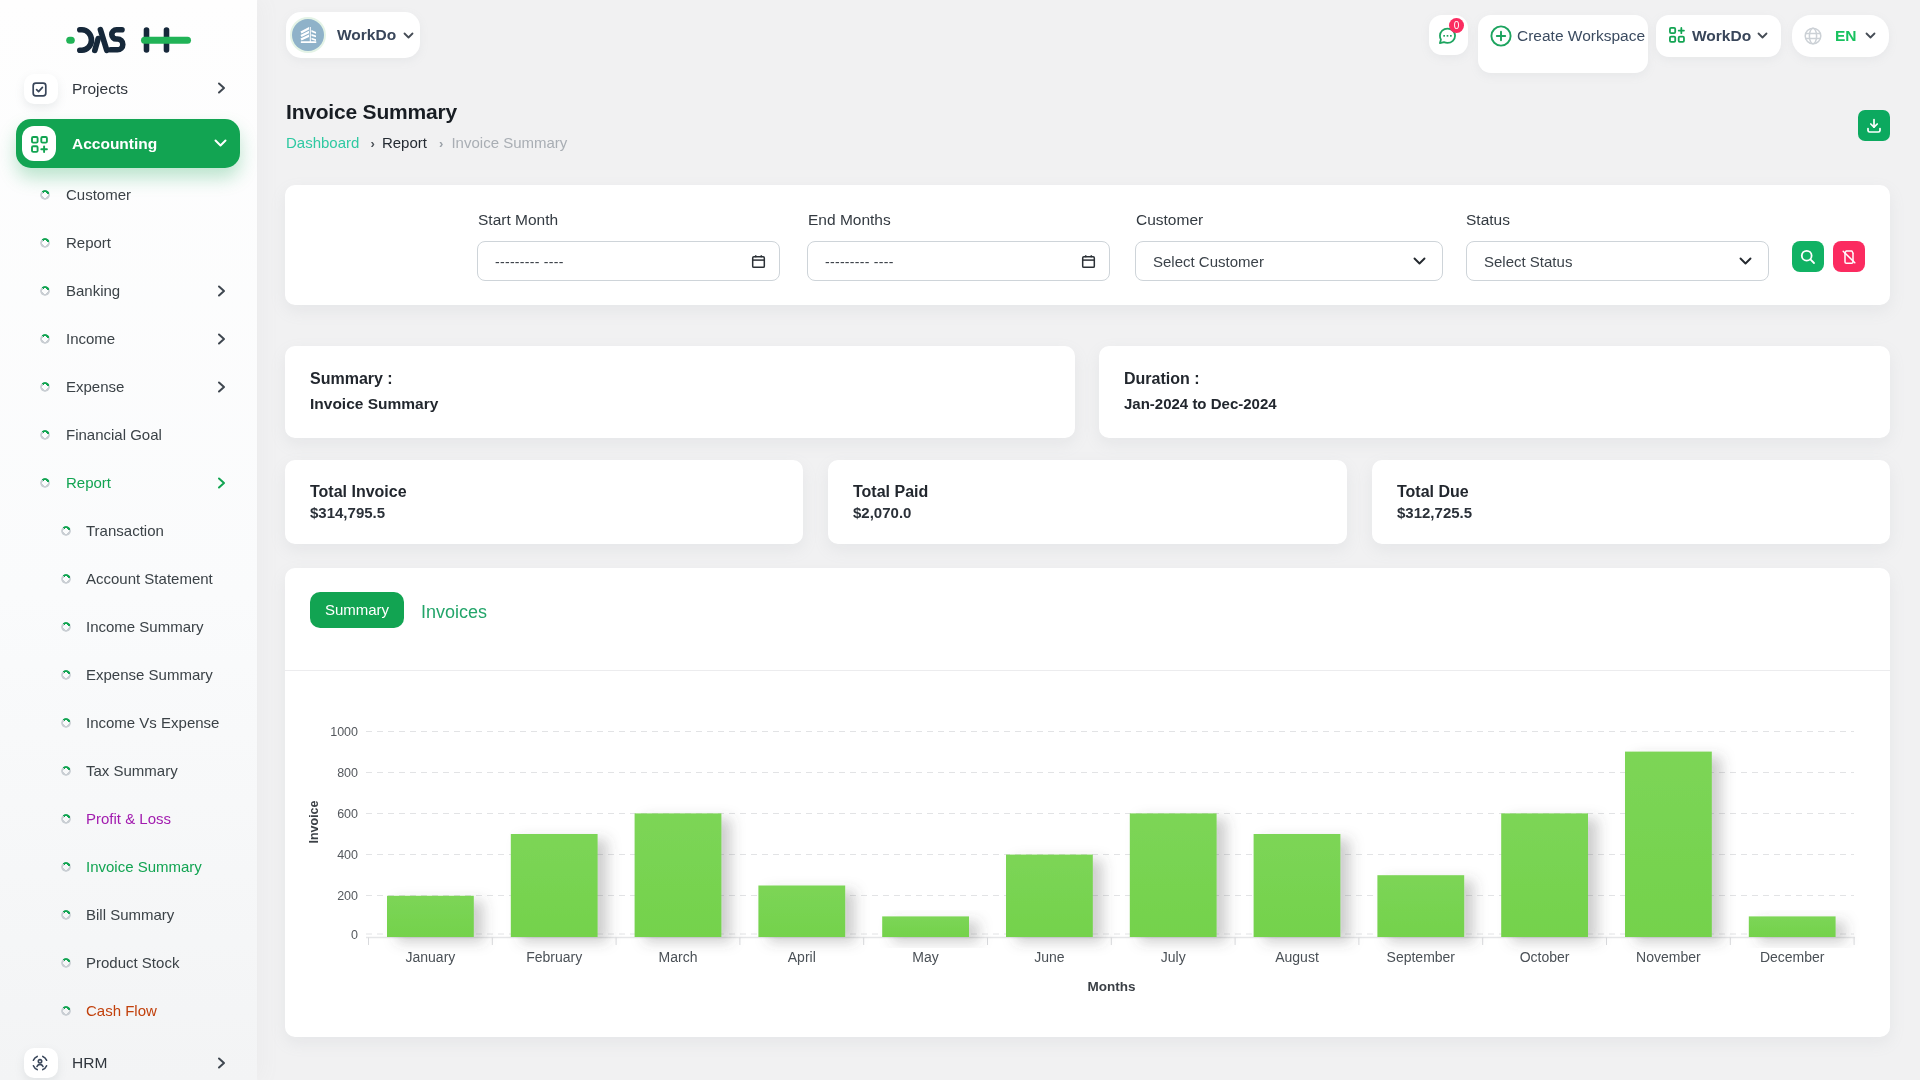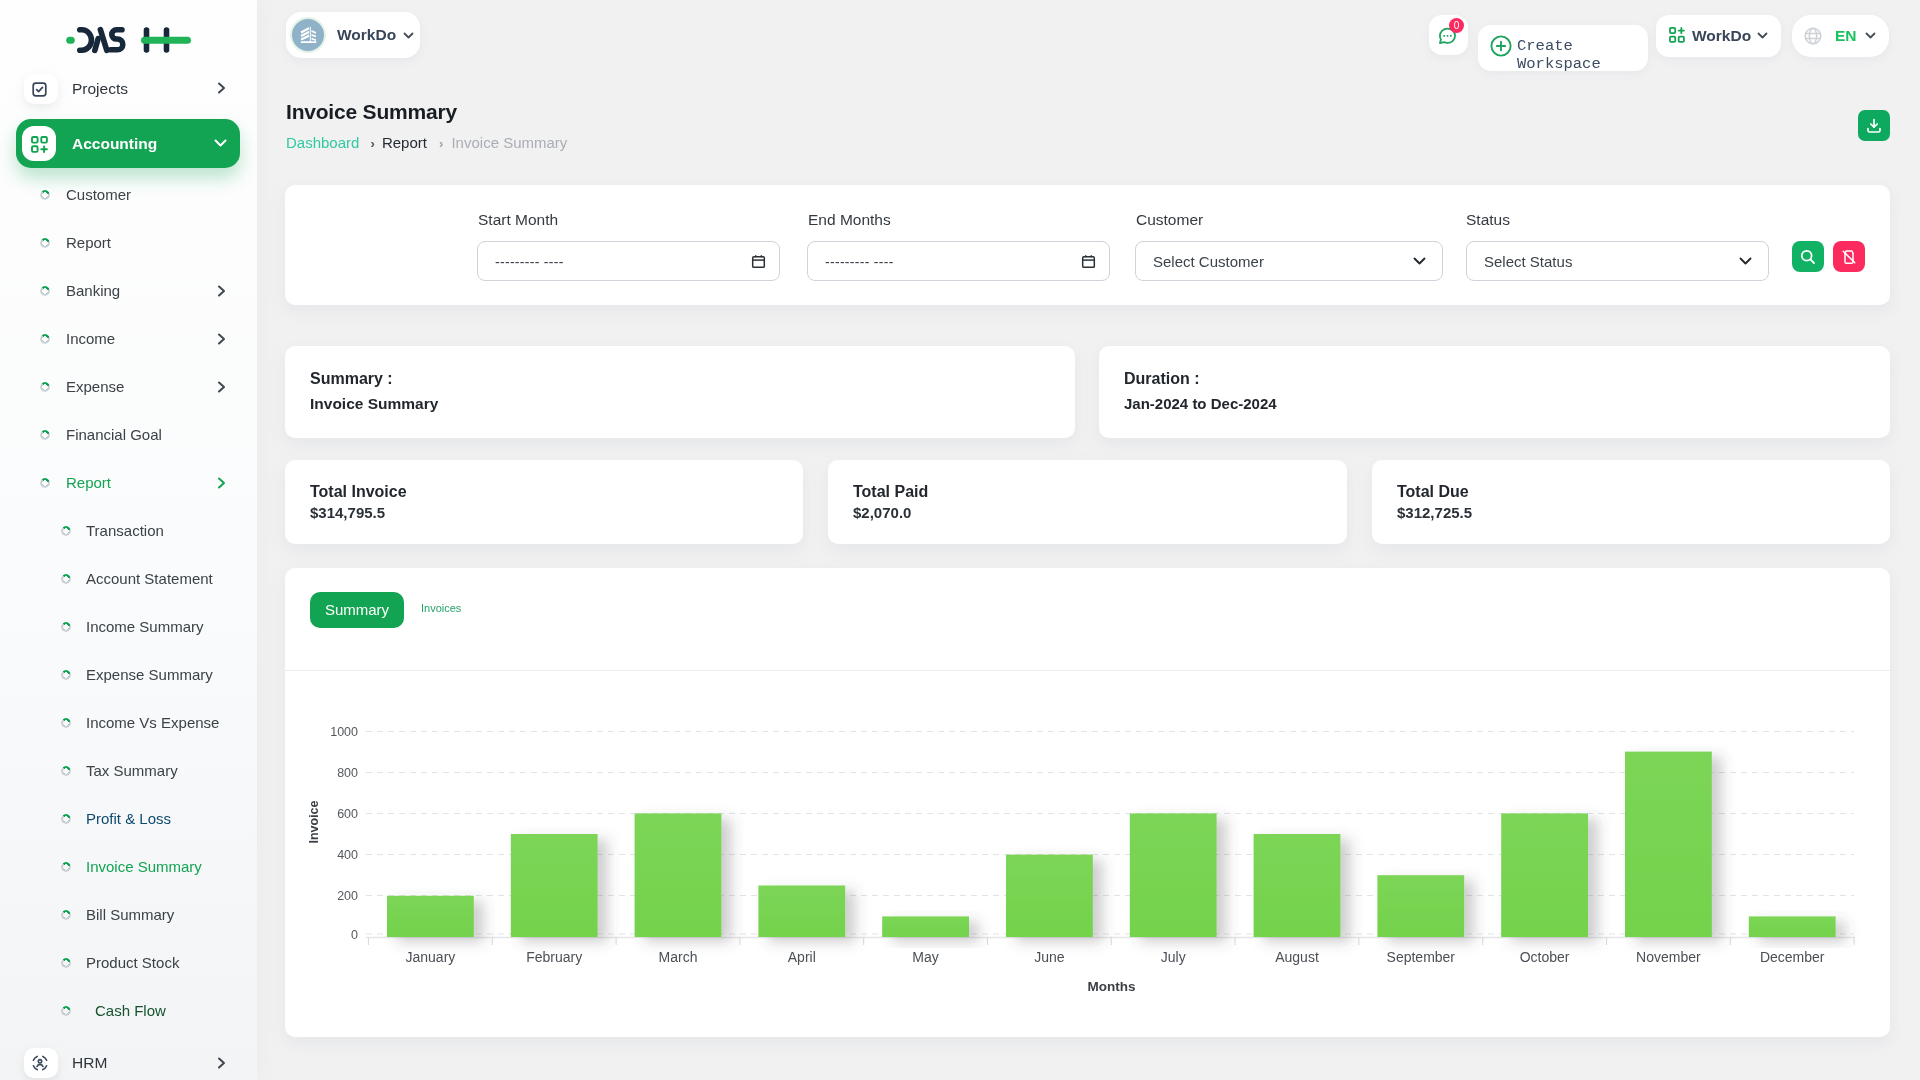--- a/index.html
+++ b/index.html
@@ -89,29 +89,29 @@
     <div class="abs" style="left:86px;top:570px;font-size:15px;color:#3b4247;">Account Statement</div>
     <div class="abs" style="left:61px;top:622px;width:10px;height:10px;border-radius:50%;background:conic-gradient(from 320deg,#12a452 0 110deg,#c9ced3 110deg 360deg);-webkit-mask:radial-gradient(circle,transparent 0 2.6px,#000 2.9px);mask:radial-gradient(circle,transparent 0 2.6px,#000 2.9px);"></div>
     <div class="abs" style="left:86px;top:618px;font-size:15px;color:#3b4247;">Income Summary</div>
     <div class="abs" style="left:61px;top:670px;width:10px;height:10px;border-radius:50%;background:conic-gradient(from 320deg,#12a452 0 110deg,#c9ced3 110deg 360deg);-webkit-mask:radial-gradient(circle,transparent 0 2.6px,#000 2.9px);mask:radial-gradient(circle,transparent 0 2.6px,#000 2.9px);"></div>
     <div class="abs" style="left:86px;top:666px;font-size:15px;color:#3b4247;">Expense Summary</div>
     <div class="abs" style="left:61px;top:718px;width:10px;height:10px;border-radius:50%;background:conic-gradient(from 320deg,#12a452 0 110deg,#c9ced3 110deg 360deg);-webkit-mask:radial-gradient(circle,transparent 0 2.6px,#000 2.9px);mask:radial-gradient(circle,transparent 0 2.6px,#000 2.9px);"></div>
     <div class="abs" style="left:86px;top:714px;font-size:15px;color:#3b4247;">Income Vs Expense</div>
     <div class="abs" style="left:61px;top:766px;width:10px;height:10px;border-radius:50%;background:conic-gradient(from 320deg,#12a452 0 110deg,#c9ced3 110deg 360deg);-webkit-mask:radial-gradient(circle,transparent 0 2.6px,#000 2.9px);mask:radial-gradient(circle,transparent 0 2.6px,#000 2.9px);"></div>
     <div class="abs" style="left:86px;top:762px;font-size:15px;color:#3b4247;">Tax Summary</div>
     <div class="abs" style="left:61px;top:814px;width:10px;height:10px;border-radius:50%;background:conic-gradient(from 320deg,#12a452 0 110deg,#c9ced3 110deg 360deg);-webkit-mask:radial-gradient(circle,transparent 0 2.6px,#000 2.9px);mask:radial-gradient(circle,transparent 0 2.6px,#000 2.9px);"></div>
-    <div class="abs" style="left:86px;top:810px;font-size:15px;color:#0c4a6e;">Profit &amp; Loss</div>
+    <div class="abs" style="left:86px;top:810px;font-size:15px;color:#a21caf;">Profit &amp; Loss</div>
     <div class="abs" style="left:61px;top:862px;width:10px;height:10px;border-radius:50%;background:conic-gradient(from 320deg,#12a452 0 110deg,#c9ced3 110deg 360deg);-webkit-mask:radial-gradient(circle,transparent 0 2.6px,#000 2.9px);mask:radial-gradient(circle,transparent 0 2.6px,#000 2.9px);"></div>
     <div class="abs" style="left:86px;top:858px;font-size:15px;color:#12a452;">Invoice Summary</div>
     <div class="abs" style="left:61px;top:910px;width:10px;height:10px;border-radius:50%;background:conic-gradient(from 320deg,#12a452 0 110deg,#c9ced3 110deg 360deg);-webkit-mask:radial-gradient(circle,transparent 0 2.6px,#000 2.9px);mask:radial-gradient(circle,transparent 0 2.6px,#000 2.9px);"></div>
     <div class="abs" style="left:86px;top:906px;font-size:15px;color:#3b4247;">Bill Summary</div>
     <div class="abs" style="left:61px;top:958px;width:10px;height:10px;border-radius:50%;background:conic-gradient(from 320deg,#12a452 0 110deg,#c9ced3 110deg 360deg);-webkit-mask:radial-gradient(circle,transparent 0 2.6px,#000 2.9px);mask:radial-gradient(circle,transparent 0 2.6px,#000 2.9px);"></div>
     <div class="abs" style="left:86px;top:954px;font-size:15px;color:#3b4247;">Product Stock</div>
     <div class="abs" style="left:61px;top:1006px;width:10px;height:10px;border-radius:50%;background:conic-gradient(from 320deg,#12a452 0 110deg,#c9ced3 110deg 360deg);-webkit-mask:radial-gradient(circle,transparent 0 2.6px,#000 2.9px);mask:radial-gradient(circle,transparent 0 2.6px,#000 2.9px);"></div>
-    <div class="abs" style="left:86px;top:1002px;font-size:15px;color:#14532d;margin-left:9px;">Cash Flow</div>
+    <div class="abs" style="left:86px;top:1002px;font-size:15px;color:#c2410c;">Cash Flow</div>
     <div class="abs" style="left:24px;top:1048px;width:34px;height:30px;background:#fff;border-radius:10px;box-shadow:0 4px 10px rgba(130,140,150,0.16);"></div>
     <svg class="abs" style="left:32px;top:1055px;" width="16" height="16" viewBox="0 0 16 16">
       <g fill="none" stroke="#39465a" stroke-width="1.6" stroke-linecap="round">
         <path d="M5.2 1.4 A7 7 0 0 0 1.4 5.2 M10.8 1.4 A7 7 0 0 1 14.6 5.2 M5.2 14.6 A7 7 0 0 1 1.4 10.8 M10.8 14.6 A7 7 0 0 0 14.6 10.8"></path>
         <circle cx="8" cy="6.3" r="1.7"></circle>
         <path d="M5 11.5 A3.2 3.2 0 0 1 11 11.5"></path>
       </g>
     </svg>
     <div class="abs" style="left:72px;top:1054px;font-size:15.5px;color:#30363d;">HRM</div>
     <svg class="abs" style="left:216px;top:1057px;" width="11" height="12" viewBox="0 0 11 12">
@@ -143,21 +143,21 @@
 <div class="pill" style="left:1429px;top:15px;width:39px;height:40px;">
   <svg class="abs" style="left:8px;top:11px;" width="21" height="21" viewBox="0 0 25 25">
     <path d="M12.5 3 a9 8.6 0 0 1 0 17.2 a9 9 0 0 1 -4.3 -1.05 L3.4 20.4 l1.3 -4.2 a8.6 8.6 0 0 1 -1.2 -4.6 A9 8.6 0 0 1 12.5 3 Z" fill="none" stroke="#1da45f" stroke-width="2.1" stroke-linejoin="round"></path>
     <rect x="7.5" y="10.7" width="2" height="2" fill="#1da45f"></rect>
       <rect x="11.5" y="10.7" width="2" height="2" fill="#1da45f"></rect>
       <rect x="15.5" y="10.7" width="2" height="2" fill="#1da45f"></rect>
   </svg>
   <div class="abs" style="left:20px;top:2.5px;width:15px;height:15px;border-radius:50%;background:#fb2b60;color:#fff;font-size:10px;text-align:center;line-height:15px;">0</div>
 </div>
 
-<div class="pill" style="left:1478px;top:25px;width:170px;height:46px;font-family:Liberation Mono, monospace;">
+<div class="pill" style="left:1478px;top:15px;width:170px;height:58px;">
   <svg class="abs" style="left:12px;top:10px;" width="22" height="22" viewBox="0 0 22 22">
     <circle cx="11" cy="11" r="9.6" fill="none" stroke="#1da45f" stroke-width="1.9"></circle>
     <path d="M11 6.8 V15.2 M6.8 11 H15.2" stroke="#1da45f" stroke-width="1.9" stroke-linecap="round"></path>
   </svg>
   <div class="abs" style="left:39px;top:12px;font-size:15.5px;color:#3b4b60;">Create Workspace</div>
 </div>
 
 <div class="pill" style="left:1656px;top:15px;width:125px;height:42px;">
   <svg class="abs" style="left:13px;top:12px;" width="16" height="16" viewBox="0 0 17 17">
     <g fill="none" stroke="#12a452" stroke-width="1.9">
@@ -269,21 +269,21 @@
 <div class="card" style="left:828px;top:460px;width:519px;height:84px;"></div>
 <div class="abs" style="left:853px;top:483px;font-size:16px;font-weight:700;color:#22272e;">Total Paid</div>
 <div class="abs" style="left:853px;top:504px;font-size:15px;font-weight:700;color:#2b3139;">$2,070.0</div>
 
 <div class="card" style="left:1372px;top:460px;width:518px;height:84px;"></div>
 <div class="abs" style="left:1397px;top:483px;font-size:16px;font-weight:700;color:#22272e;">Total Due</div>
 <div class="abs" style="left:1397px;top:504px;font-size:15px;font-weight:700;color:#2b3139;">$312,725.5</div>
 
 <div class="card" style="left:285px;top:568px;width:1605px;height:469px;"></div>
 <div class="abs" style="left:310px;top:592px;width:94px;height:36px;background:#12a452;border-radius:10px;color:#fff;font-size:15px;text-align:center;line-height:36px;">Summary</div>
-<div class="abs" style="left:421px;top:602px;font-size:11px;color:#23a56a;text-align:center;">Invoices</div>
+<div class="abs" style="left:421px;top:602px;font-size:18px;color:#23a56a;text-align:center;">Invoices</div>
 <div class="abs" style="left:285px;top:670px;width:1605px;height:1px;background:#ececee;"></div>
 
 <svg class="abs" style="left:285px;top:670px;" width="1605" height="367" viewBox="0 0 1605 367">
   <defs>
     <linearGradient id="barg" x1="0" y1="0" x2="0" y2="1">
       <stop offset="0" stop-color="#7cd556"></stop>
       <stop offset="1" stop-color="#74d24c"></stop>
     </linearGradient>
     <filter id="bsh" x="-30%" y="-30%" width="180%" height="180%">
       <feDropShadow dx="10" dy="5" stdDeviation="6.5" flood-color="#4a4a4a" flood-opacity="0.27"></feDropShadow>

